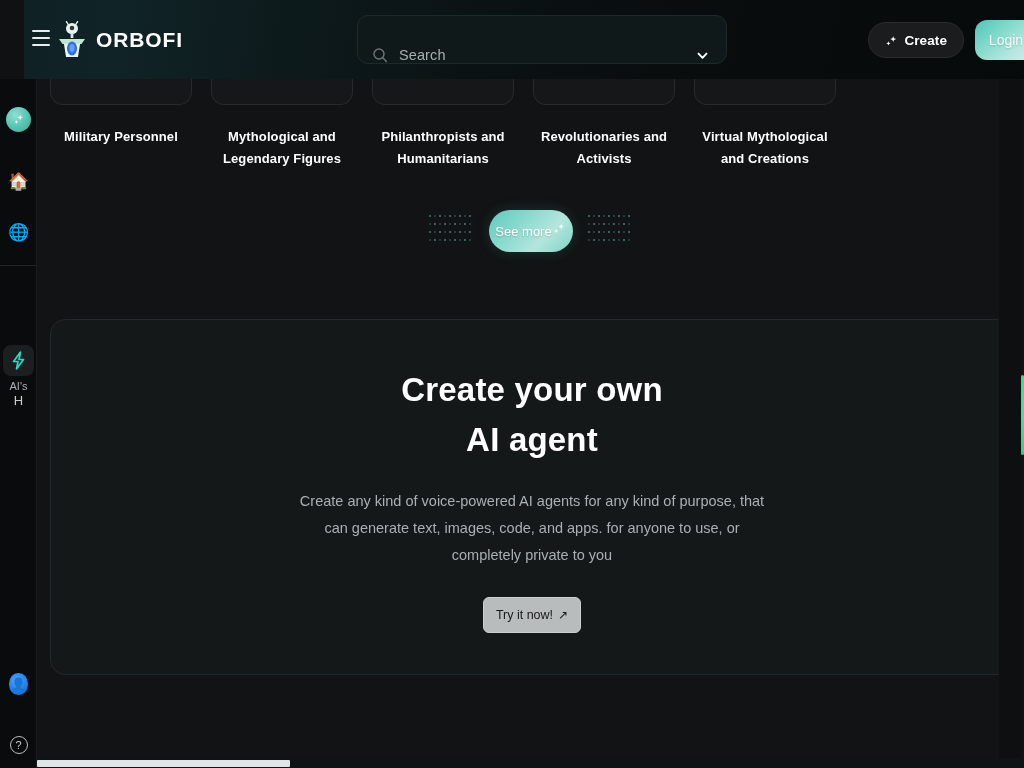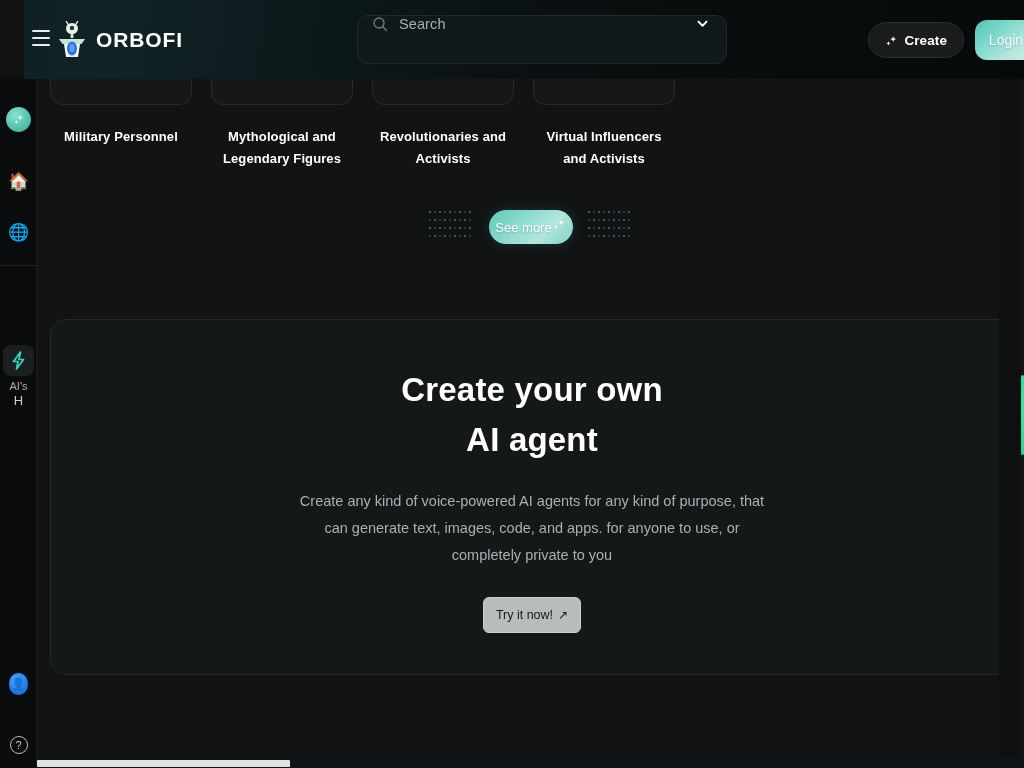--- a/index.html
+++ b/index.html
@@ -73,21 +73,21 @@
   }
 
   .searchbar {
     position: absolute;
     left: 333px; top: 15px;
     width: 370px; height: 49px;
     background: #10191a;
     border: 1px solid #1d2a2b;
     border-radius: 11px;
     display: flex;
-    align-items: flex-start;
+    align-items: flex-end;
     padding: 0 16px 0 14px;
     cursor: text;
   }
   .search-icon { flex: none; width: 16px; height: 16px; opacity: .55; }
   .search-input-text {
     flex: 1;
     margin-left: 11px;
     font-size: 14.5px;
     color: #a7aeb0;
     letter-spacing: .1px;
@@ -264,21 +264,21 @@
     width: 987px;
     display: flex;
     align-items: center;
     justify-content: center;
     gap: 15px;
   }
   .dotgrid { display: grid; grid-template-columns: repeat(9, 5px); grid-auto-rows: 8px; }
   .dotgrid i { width: 2px; height: 2px; border-radius: 50%; background: #2f4a47; display: block; }
   .dotgrid i.t { background: #3f7f76; }
   .seemore-btn {
-    width: 84px; height: 34px;
+    width: 84px; height: 42px;
     border-radius: 21px;
     background: linear-gradient(135deg, #5ecabb 0%, #8ddbcf 38%, #b3e6dd 66%, #7fd3c6 100%);
     display: flex;
     align-items: center;
     justify-content: center;
     cursor: pointer;
     box-shadow: 0 0 14px rgba(94,202,187,.18);
   }
   .seemore-btn .label {
     font-size: 13px;
@@ -490,30 +490,34 @@
       <div class="cat-card">
         <div class="cat-thumb"></div>
         <div class="cat-label">Military Personnel</div>
       </div>
 
       <div class="cat-card">
         <div class="cat-thumb"></div>
         <div class="cat-label">Mythological and Legendary Figures</div>
       </div>
 
+      <div class="cat-card">
+        <div class="cat-thumb"></div>
+        <div class="cat-label">Philanthropists and Humanitarians</div>
+      </div>
 
 
       <div class="cat-card">
         <div class="cat-thumb"></div>
         <div class="cat-label">Revolutionaries and Activists</div>
       </div>
 
       <div class="cat-card">
         <div class="cat-thumb"></div>
-        <div class="cat-label">Virtual Influencers and Activists</div>
+        <div class="cat-label">Virtual Mythological and Creations</div>
       </div>
     </div>
 
     <div class="seemore-wrap">
       <span class="dotgrid">
         <i class="t"></i>
           <i></i>
           <i class="t"></i>
           <i></i>
           <i class="t"></i>

